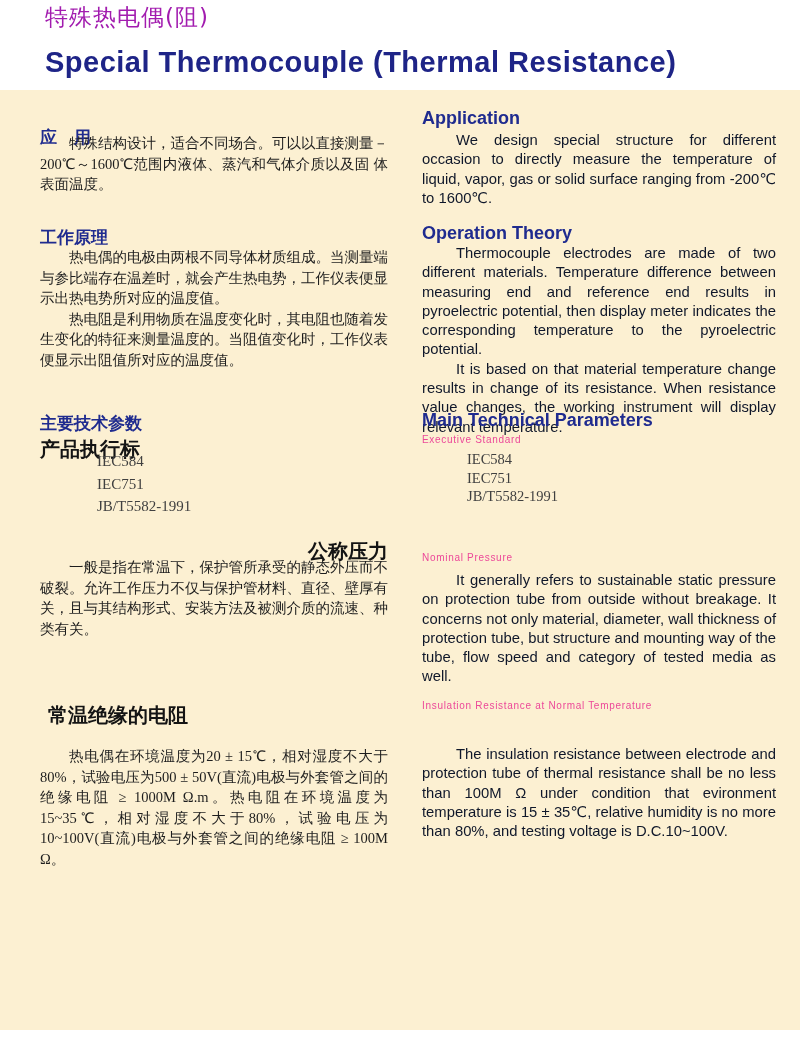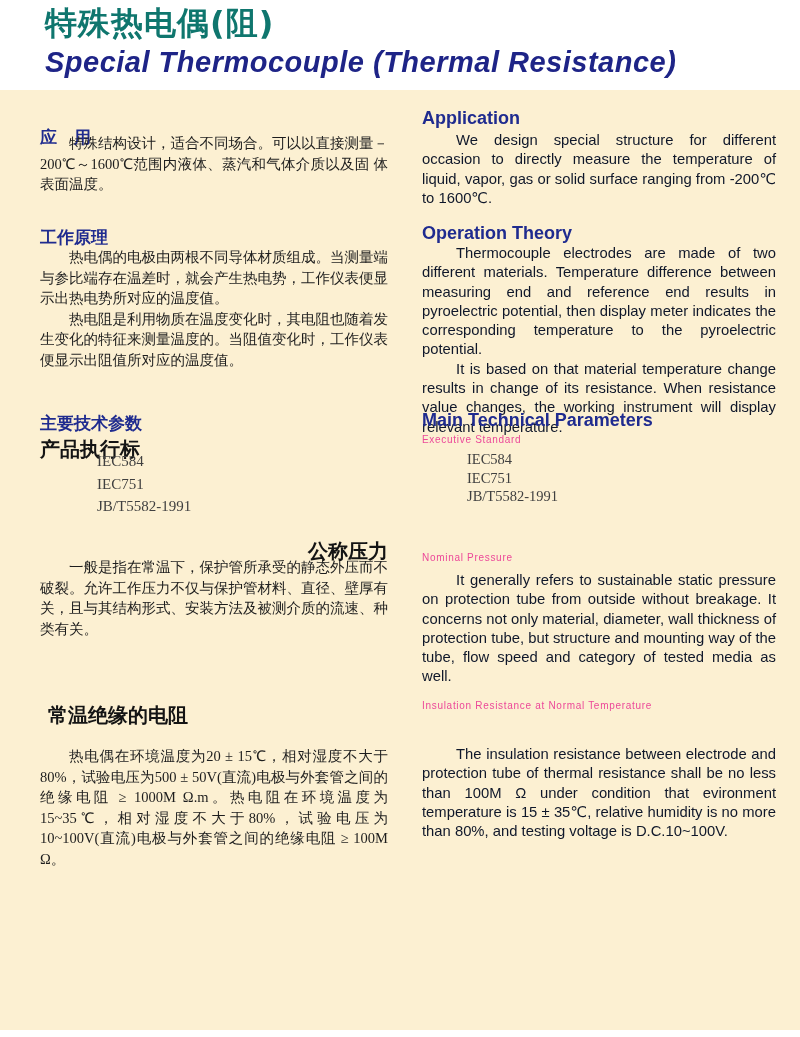--- a/index.html
+++ b/index.html
@@ -21,31 +21,30 @@
     top: 90px;
     width: 800px;
     height: 940px;
     background: #fcf0d2;
   }
   .abs { position: absolute; margin: 0; }
 
   
   .title-cn {
     left: 45px; top: 2px;
-    font-size: 32px;
-    font-weight: bold;
-    color: #0f766e;
+    font-size: 23px;
+    font-weight: normal;
+    color: #a21caf;
     letter-spacing: 1px;
     font-family: "DejaVu Sans", "Liberation Sans", sans-serif;
   }
   .title-en {
     left: 45px; top: 46px;
     font-size: 29px;
     font-weight: bold;
-    font-style: italic;
     color: #1e2487;
     letter-spacing: 0.5px;
   }
 
   
   .col-left  { left: 40px;  width: 348px; }
   .col-right { left: 422px; width: 354px; }
 
   
   .h-blue-cn {

